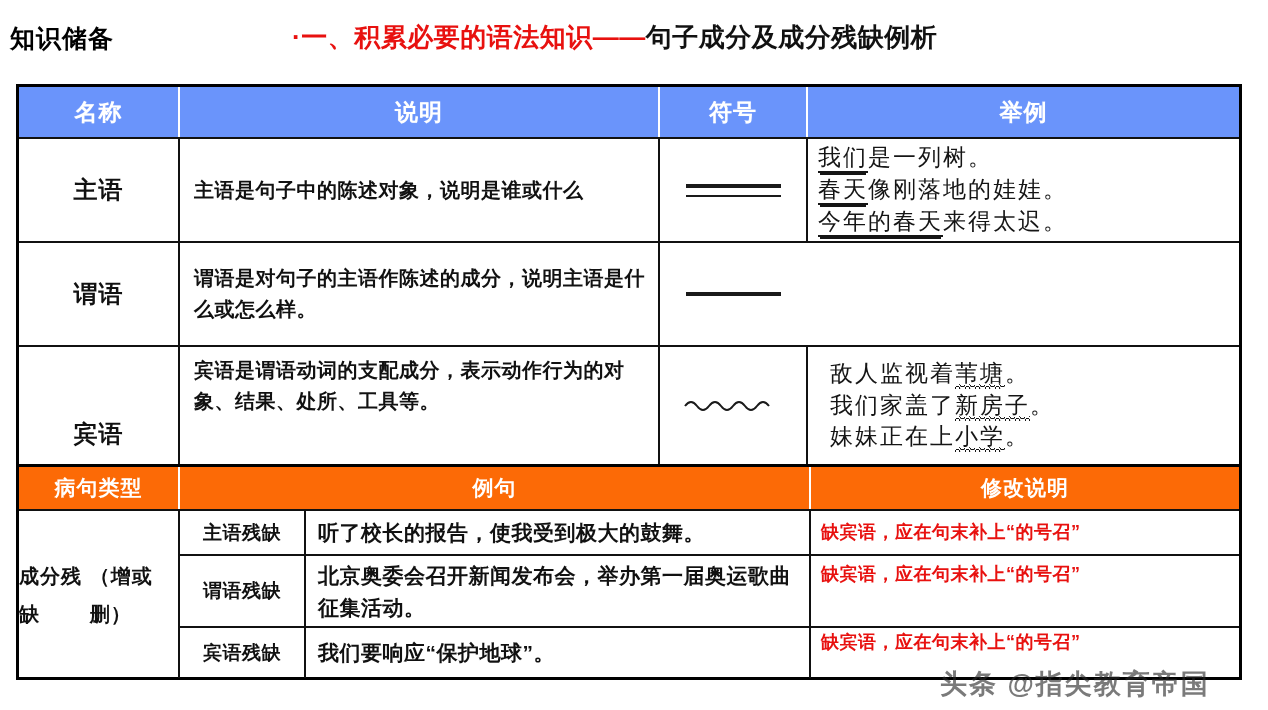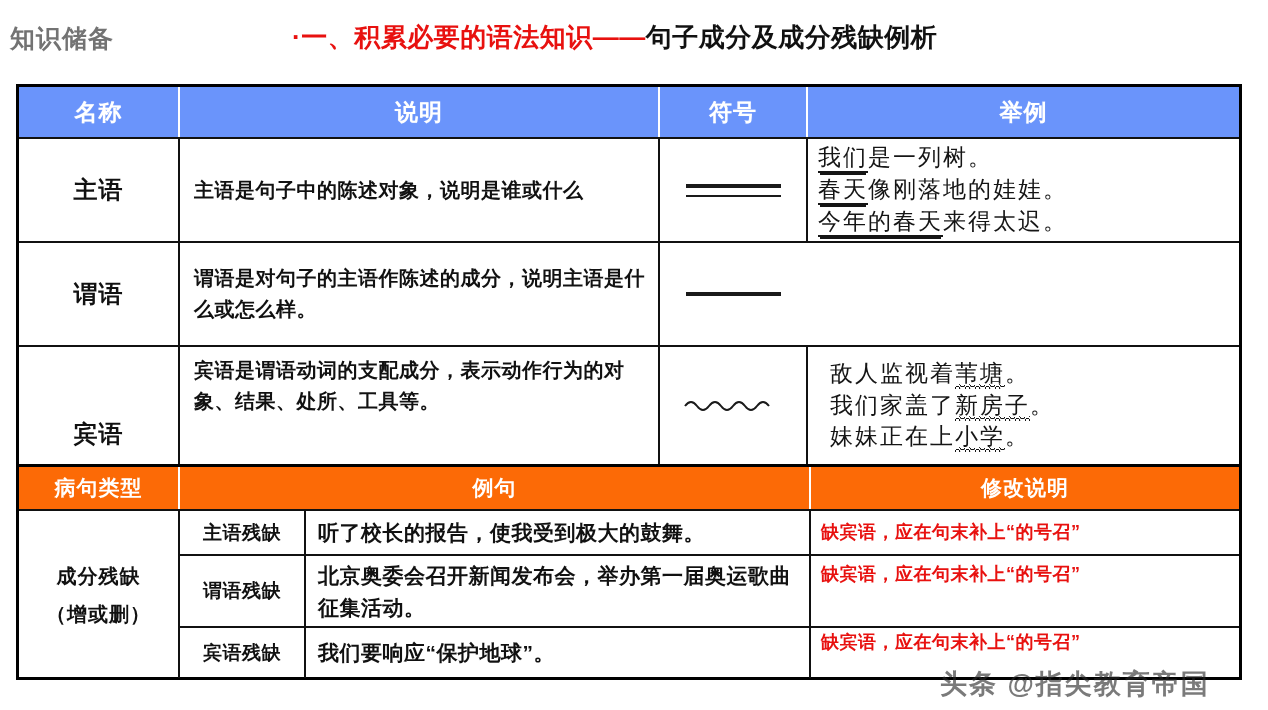--- a/index.html
+++ b/index.html
@@ -9,21 +9,21 @@
     overflow:hidden;position:relative;
   }
   .page{position:absolute;inset:0;}
 
   
   .header{
     position:absolute;left:0;top:18px;width:1268px;height:52px;
   }
   .hdr-left{
     position:absolute;left:10px;top:4px;
-    font-size:25px;font-weight:bold;color:#737373;
+    font-size:25px;font-weight:bold;color:#000000;
     letter-spacing:1px;
   }
   .hdr-title{
     position:absolute;left:292px;top:2px;
     font-size:26px;font-weight:bold;white-space:nowrap;
     letter-spacing:0.5px;
   }
   .hdr-title .red{color:#e8110f;}
   .hdr-title .blk{color:#111111;}
 
@@ -122,21 +122,21 @@
   }
   .orow .cell.bl{border-left:2px solid #ffffff;}
   .o-type{width:159px;}
   .o-sent{width:631px;}
   .o-fix {flex:1;}
 
   
   .bottom{display:flex;width:100%;}
   .b-type{
     width:159px;box-sizing:border-box;
-    display:flex;flex-direction:column;align-items:center;justify-content:center;
+    display:flex;align-items:center;justify-content:center;
     font-size:20px;font-weight:bold;color:#111111;line-height:1.9;
     letter-spacing:1px;
   }
   .b-rest{flex:1;display:flex;flex-direction:column;}
   .b-sub{width:126px;}
   .b-sent{width:505px;}
   .b-fixc{flex:1;}
   .b-sub .inner{
     display:flex;align-items:center;justify-content:center;width:100%;
     font-size:19px;font-weight:bold;color:#111111;letter-spacing:0.5px;

